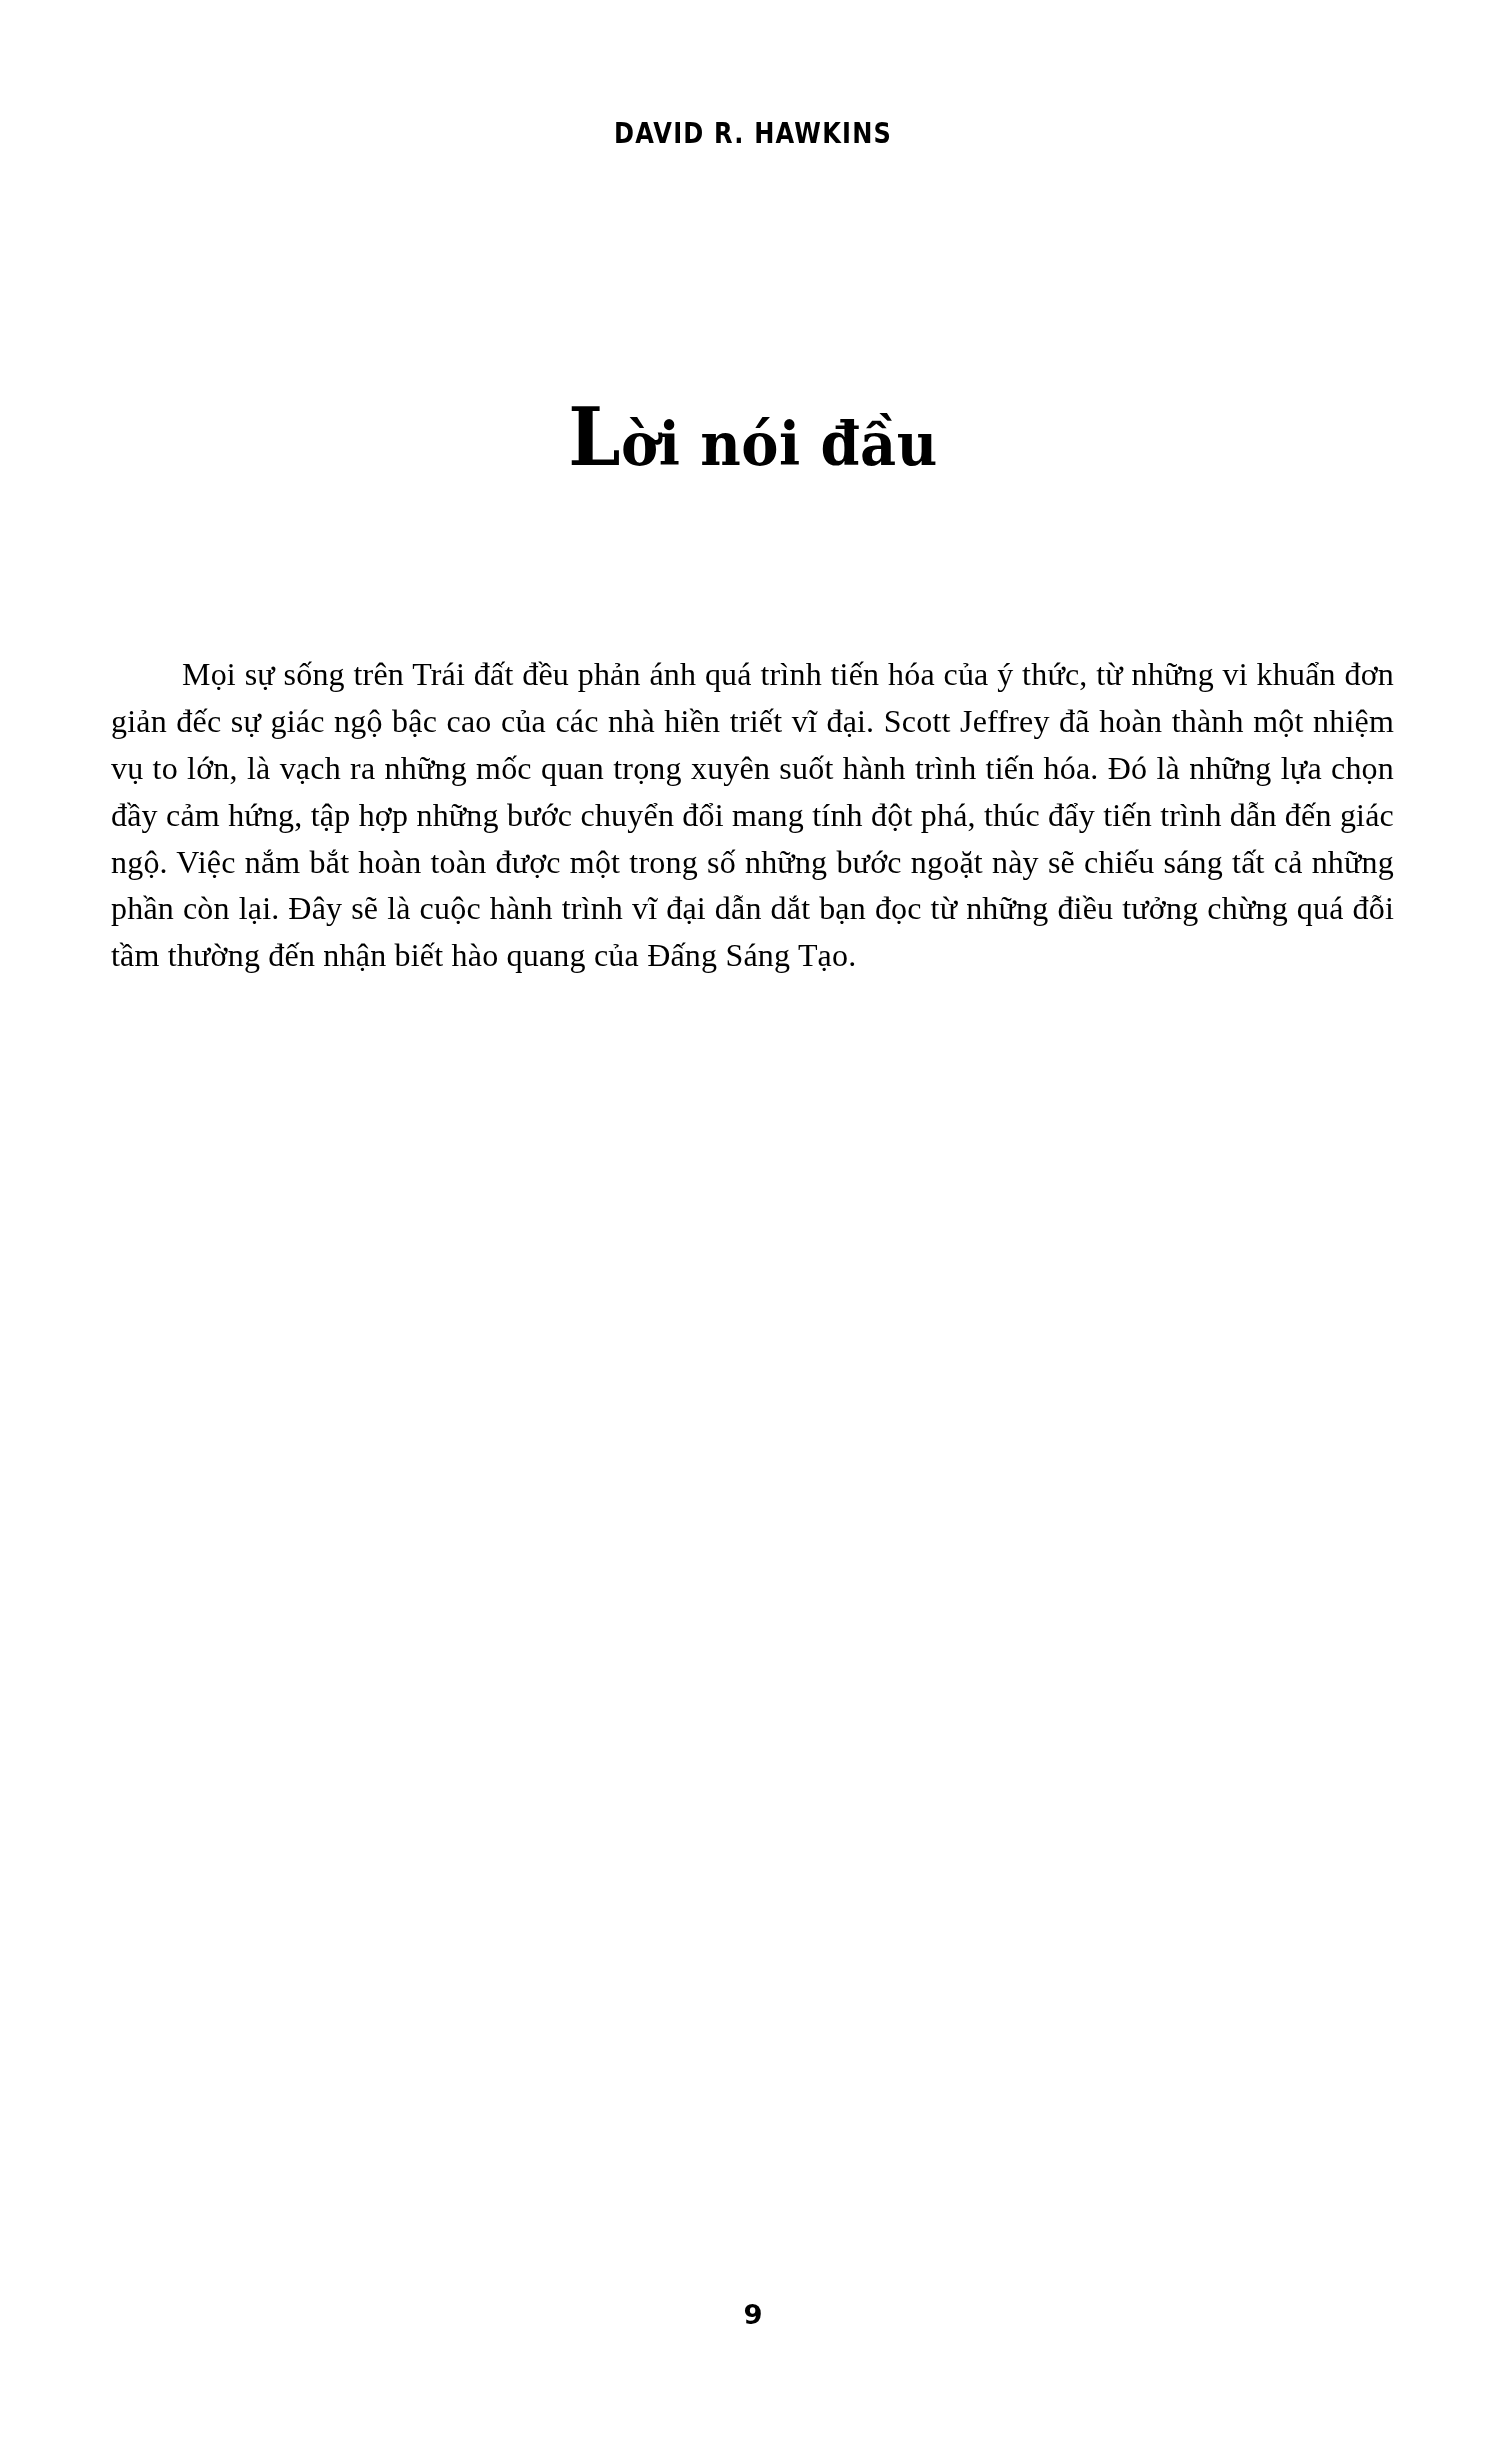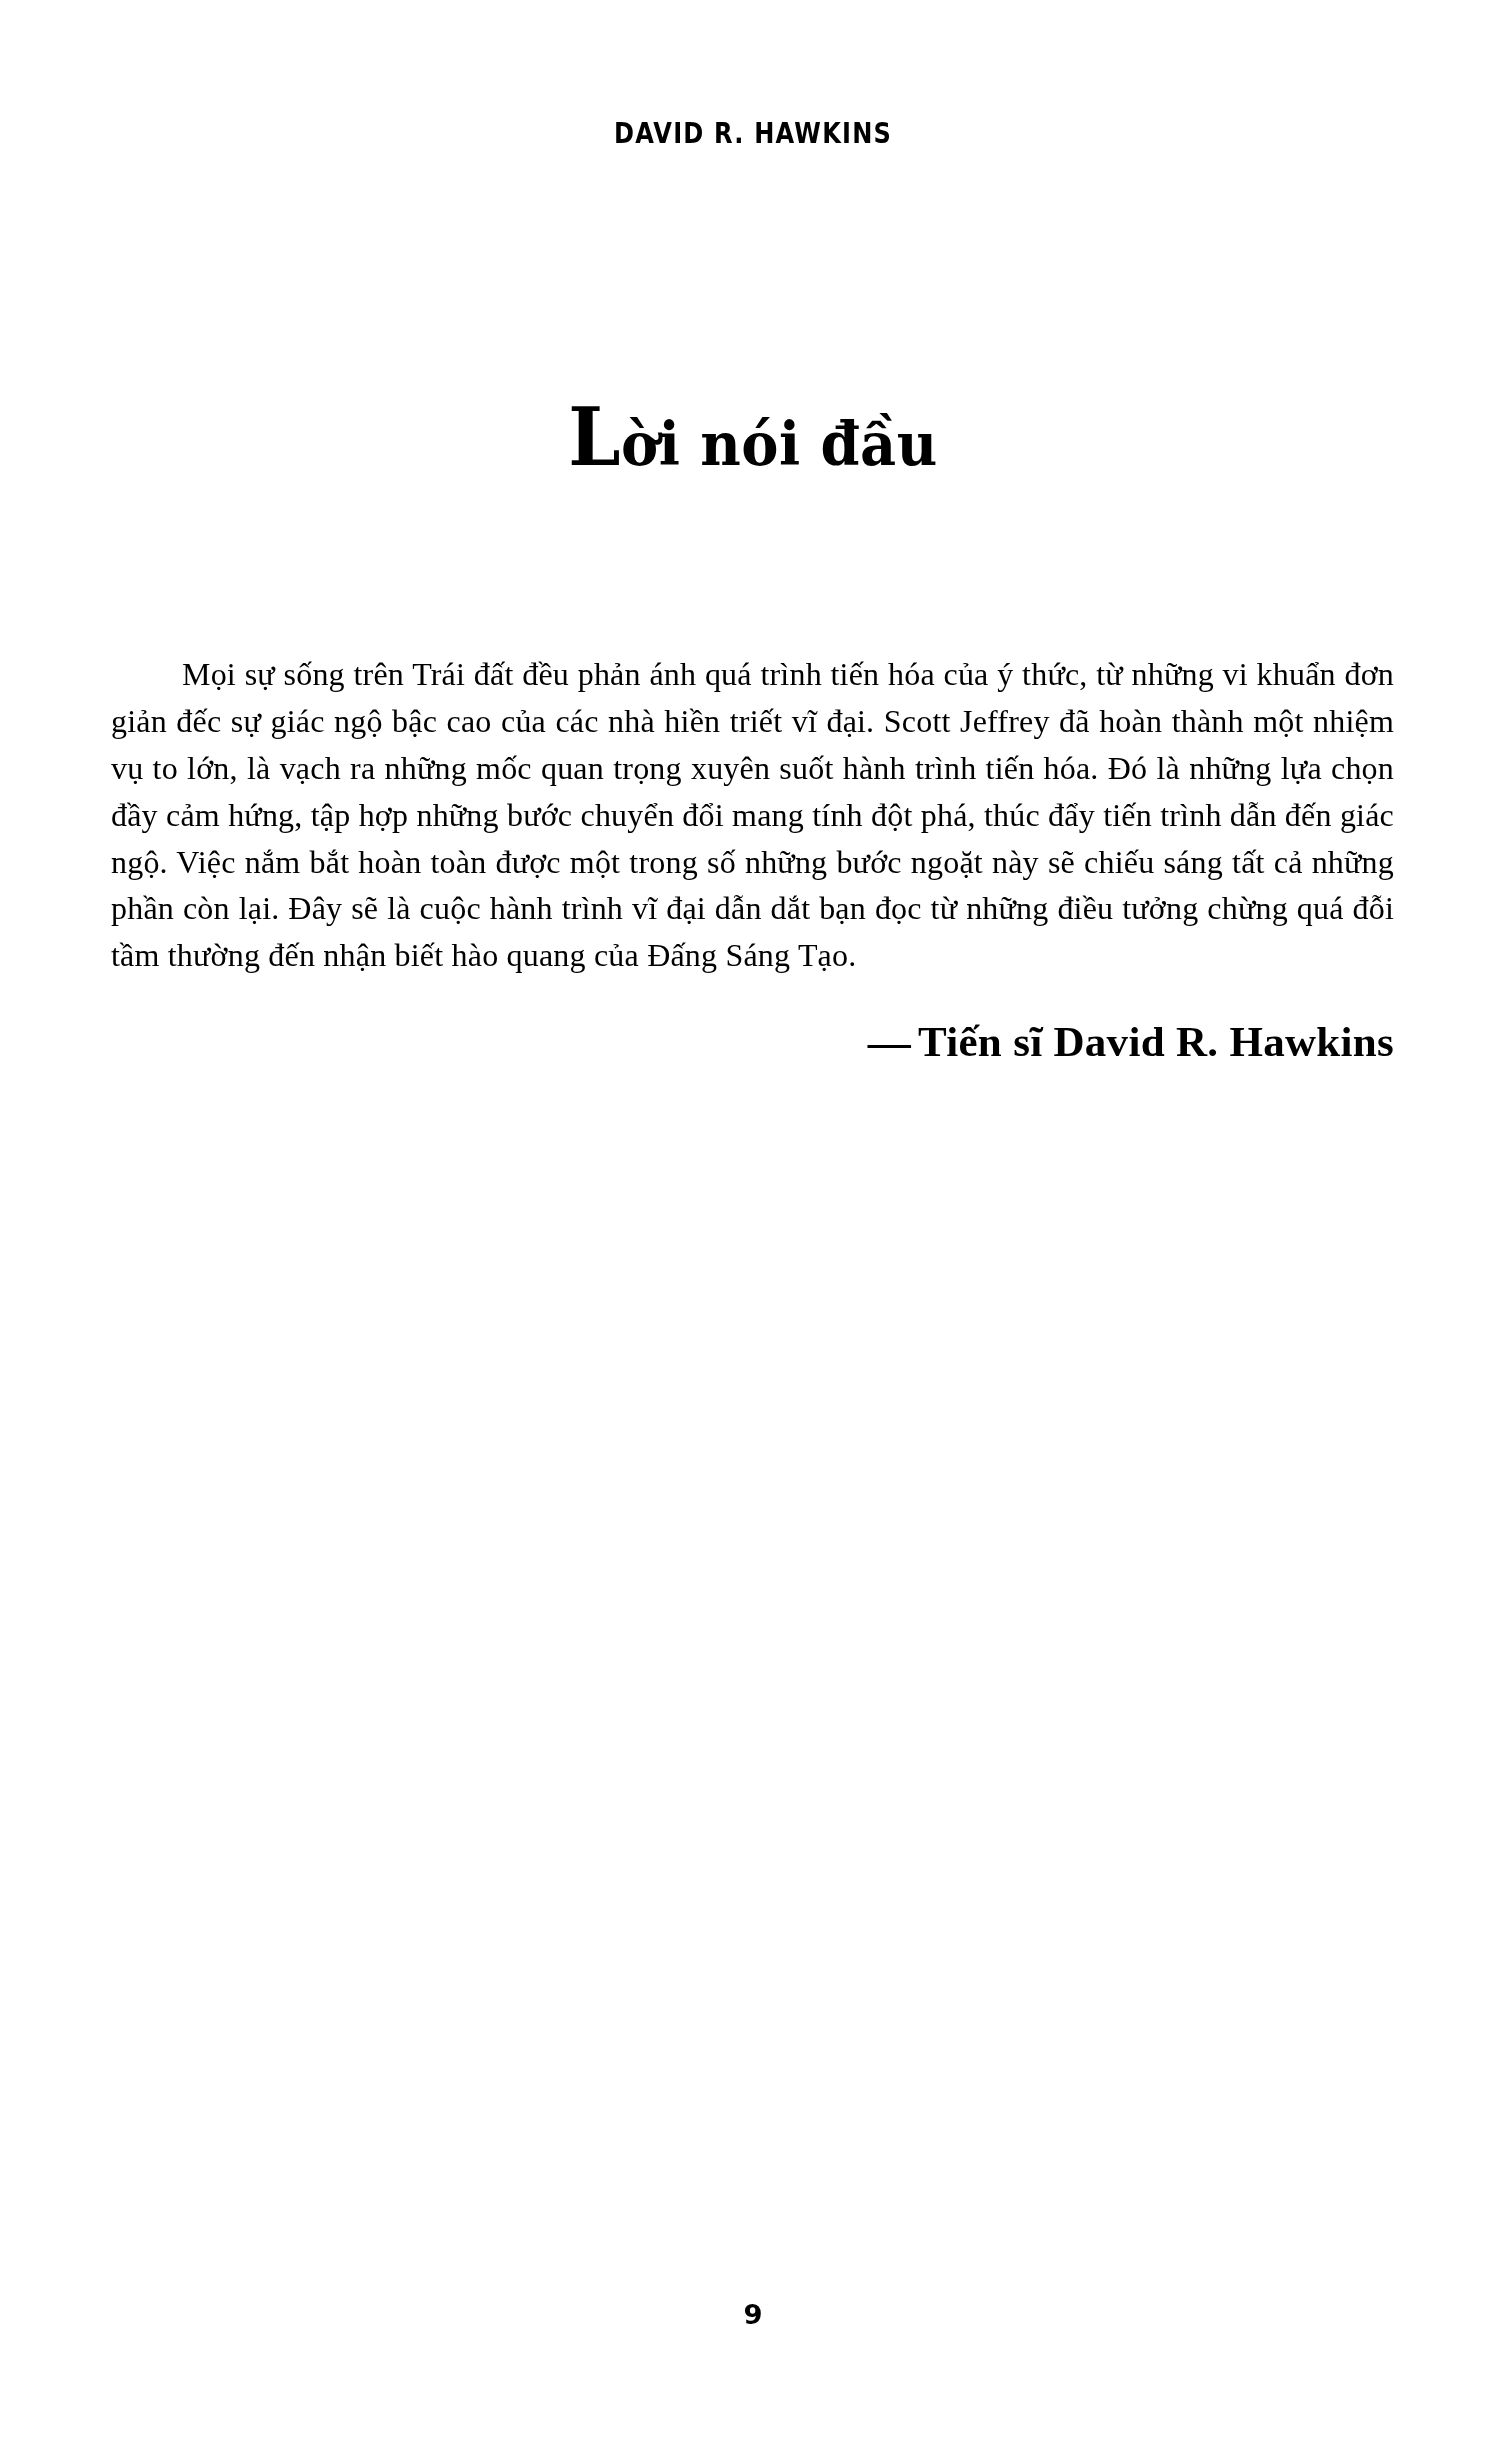--- a/index.html
+++ b/index.html
@@ -100,21 +100,18 @@
 
   <div class="running-head">DAVID R. HAWKINS</div>
 
   <div class="chapter-title">
     <span class="drop">L</span><span>ời nói đầu</span>
   </div>
 
   <div class="body-block">
     <p class="body-paragraph">Mọi sự sống trên Trái đất đều phản ánh quá trình tiến hóa của ý thức, từ những vi khuẩn đơn giản đếc sự giác ngộ bậc cao của các nhà hiền triết vĩ đại. Scott Jeffrey đã hoàn thành một nhiệm vụ to lớn, là vạch ra những mốc quan trọng xuyên suốt hành trình tiến hóa. Đó là những lựa chọn đầy cảm hứng, tập hợp những bước chuyển đổi mang tính đột phá, thúc đẩy tiến trình dẫn đến giác ngộ. Việc nắm bắt hoàn toàn được một trong số những bước ngoặt này sẽ chiếu sáng tất cả những phần còn lại. Đây sẽ là cuộc hành trình vĩ đại dẫn dắt bạn đọc từ những điều tưởng chừng quá đỗi tầm thường đến nhận biết hào quang của Đấng Sáng Tạo.</p>
 
-    <div class="attribution">
-      <span class="dash">—</span><span>Tiến sĩ David R. Hawkins</span>
-    </div>
   </div>
 
   <div class="folio">9</div>
 
 </div>
 
 
 </body></html>

